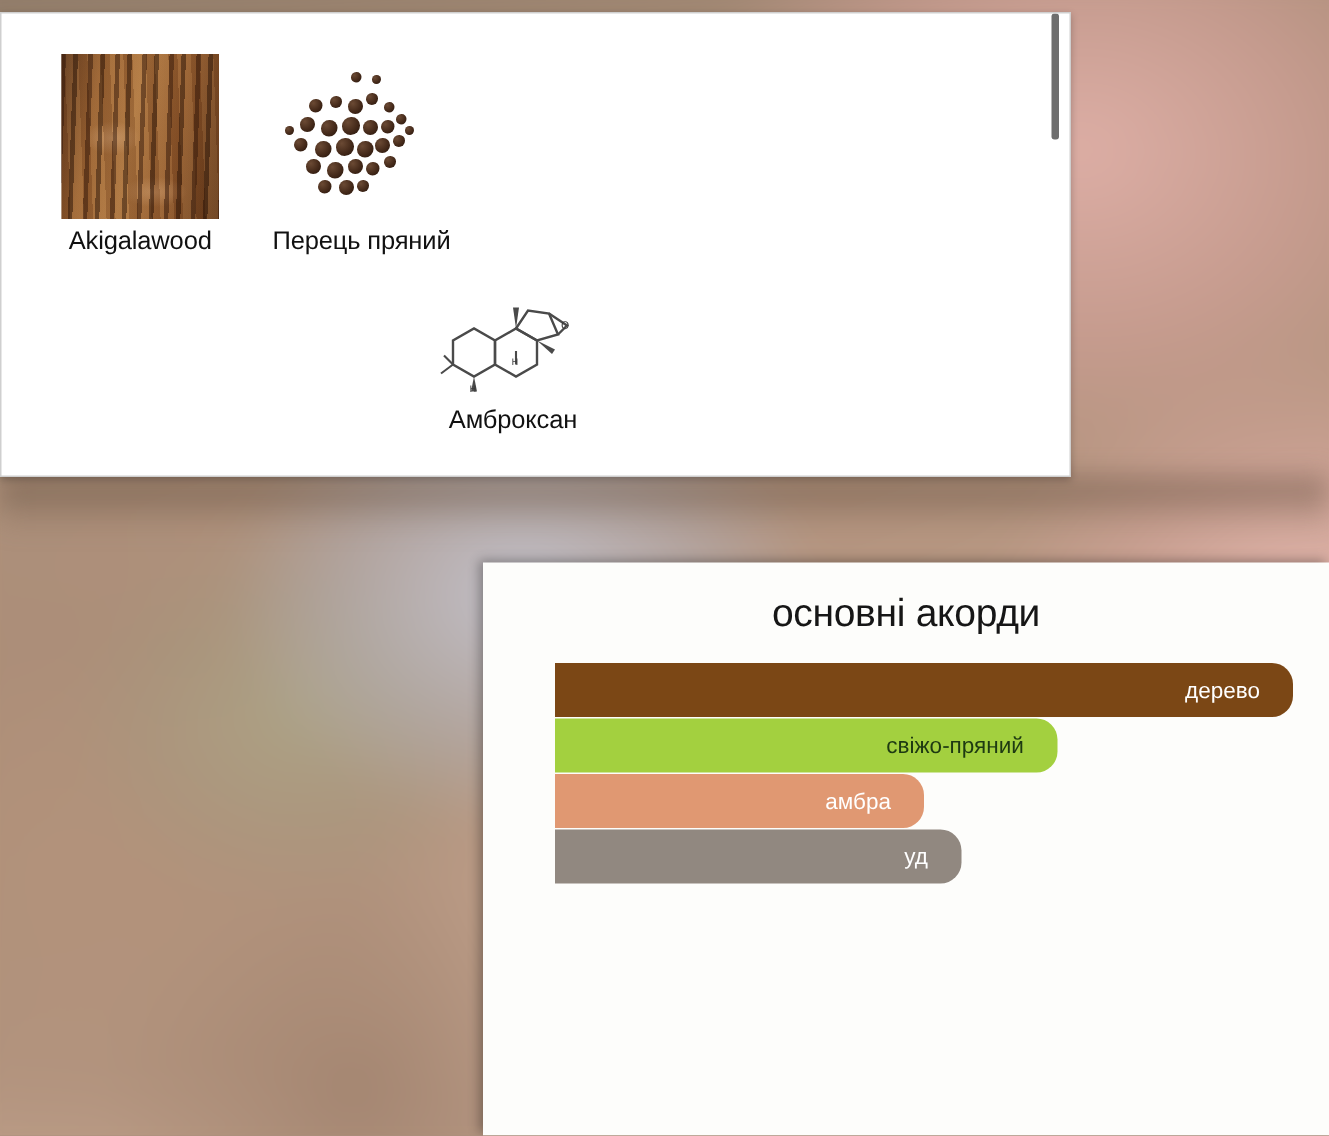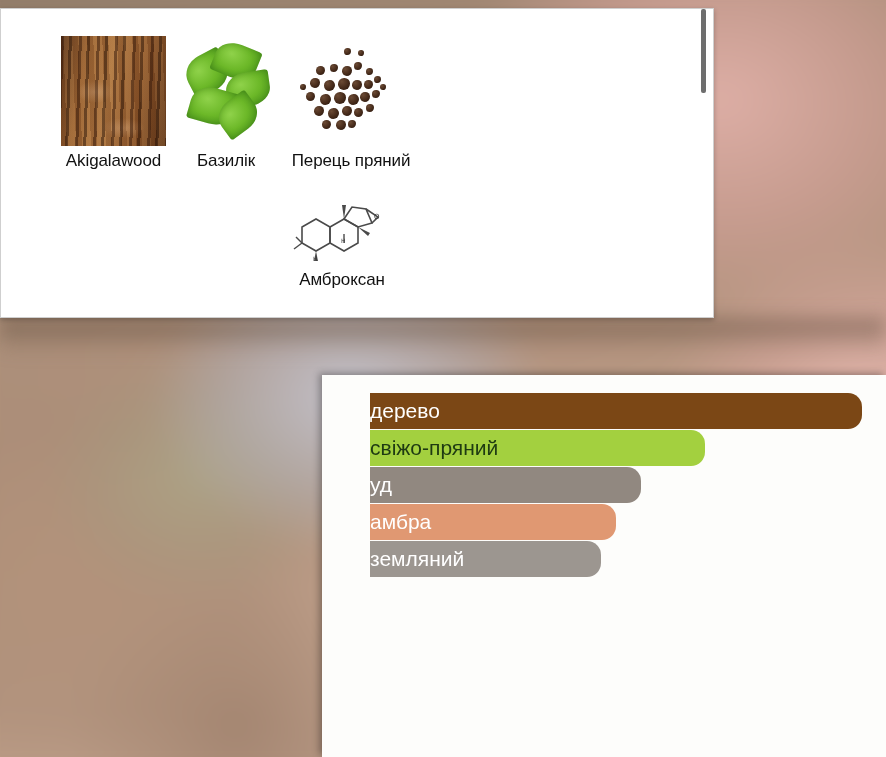--- a/index.html
+++ b/index.html
@@ -48,22 +48,22 @@
     box-shadow: 0 2px 5px rgba(0,0,0,0.25);
     overflow: hidden;
   }
 
   .notes-row {
     display: flex;
     align-items: flex-end;
     justify-content: flex-start;
   }
   #notes-row-1 {
-    padding-left: 60px;
-    gap: 14px;
+    padding-left: 40px;
+    gap: 30px;
     margin-top: 27px;
   }
   #notes-row-2 {
     justify-content: center;
     gap: 10px;
     margin-top: 22px;
     padding-right: 30px;
   }
 
   .note-item {
@@ -235,53 +235,43 @@
   #accords-bars {
     margin-top: 18px;
     padding-left: 48px;
   }
   .accord-bar {
     height: 36px;
     margin-bottom: 1px;
     border-radius: 0 14px 14px 0;
     display: flex;
     align-items: center;
-    justify-content: flex-start;
+    justify-content: flex-end;
     padding-right: 22px;
-    font-size: 21px;
+    font-size: 15px;
     white-space: nowrap;
   }
 </style>
 </head>
 <body>
 
 <div id="backdrop"></div>
 <div id="backdrop-dark-band"></div>
 
 <div id="notes-panel">
 
   <div class="notes-row" id="notes-row-1">
 
     <div class="note-item">
       <div class="note-thumb thumb-akigalawood"></div>
       <div class="note-label">Akigalawood</div>
     </div>
 
 
 
-    <div class="note-item">
-      <div class="note-thumb thumb-basil">
-        <div class="leaf bl1"></div>
-        <div class="leaf bl2"></div>
-        <div class="leaf bl3"></div>
-        <div class="leaf bl4"></div>
-        <div class="leaf bl5"></div>
-      </div>
-      <div class="note-label">Базилік</div>
-    </div>
 
     <div class="note-item">
       <div class="note-thumb thumb-pepper" id="pepper-host">
           <div class="corn" style="left: 58px; top: 12px; width: 7px; height: 7px;"></div>
           <div class="corn" style="left: 30px; top: 30px; width: 9px; height: 9px;"></div>
           <div class="corn" style="left: 44px; top: 28px; width: 8px; height: 8px;"></div>
           <div class="corn" style="left: 56px; top: 30px; width: 10px; height: 10px;"></div>
           <div class="corn" style="left: 68px; top: 26px; width: 8px; height: 8px;"></div>
           <div class="corn" style="left: 80px; top: 32px; width: 7px; height: 7px;"></div>
           <div class="corn" style="left: 24px; top: 42px; width: 10px; height: 10px;"></div>
@@ -344,30 +334,28 @@
 
 
   </div>
 
   <div id="notes-scrollbar-track">
     <div id="notes-scrollbar-thumb"></div>
   </div>
 </div>
 
 <div id="accords-panel">
+  <div id="accords-title">основні акорди</div>
   <div id="accords-bars">
       <div class="accord-bar" style="width: 492px; background: rgb(123, 71, 21); color: rgb(255, 255, 255);">
         <span>дерево</span>
       </div>
       <div class="accord-bar" style="width: 334.56px; background: rgb(163, 208, 63); color: rgb(30, 58, 18);">
         <span>свіжо-пряний</span>
       </div>
+      <div class="accord-bar" style="width: 246px; background: rgb(224, 152, 114); color: rgb(255, 255, 255);">
+        <span>амбра</span>
+      </div>
       <div class="accord-bar" style="width: 270.6px; background: rgb(145, 136, 128); color: rgb(255, 255, 255);">
         <span>уд</span>
       </div>
-      <div class="accord-bar" style="width: 246px; background: rgb(224, 152, 114); color: rgb(255, 255, 255);">
-        <span>амбра</span>
-      </div>
-      <div class="accord-bar" style="width: 231.24px; background: rgb(156, 150, 144); color: rgb(255, 255, 255);">
-        <span>земляний</span>
-      </div>
     </div>
 </div>
 
 </body></html>

